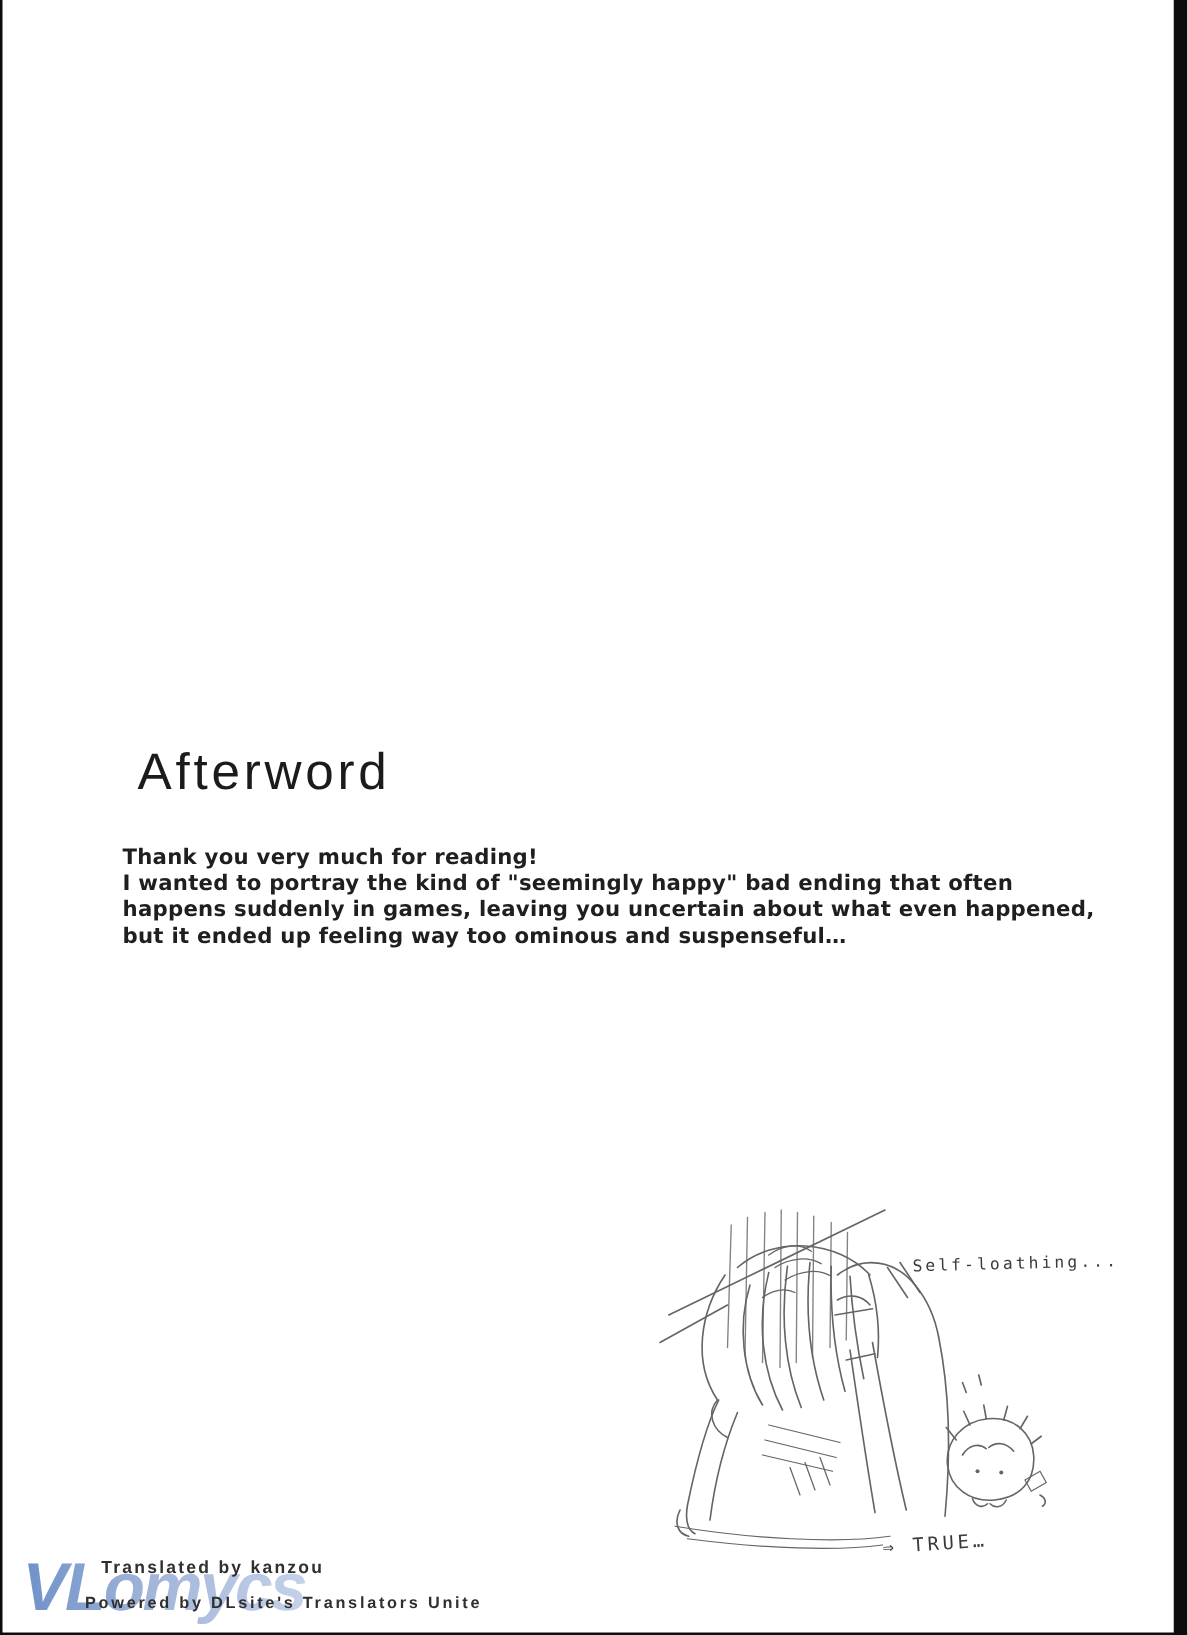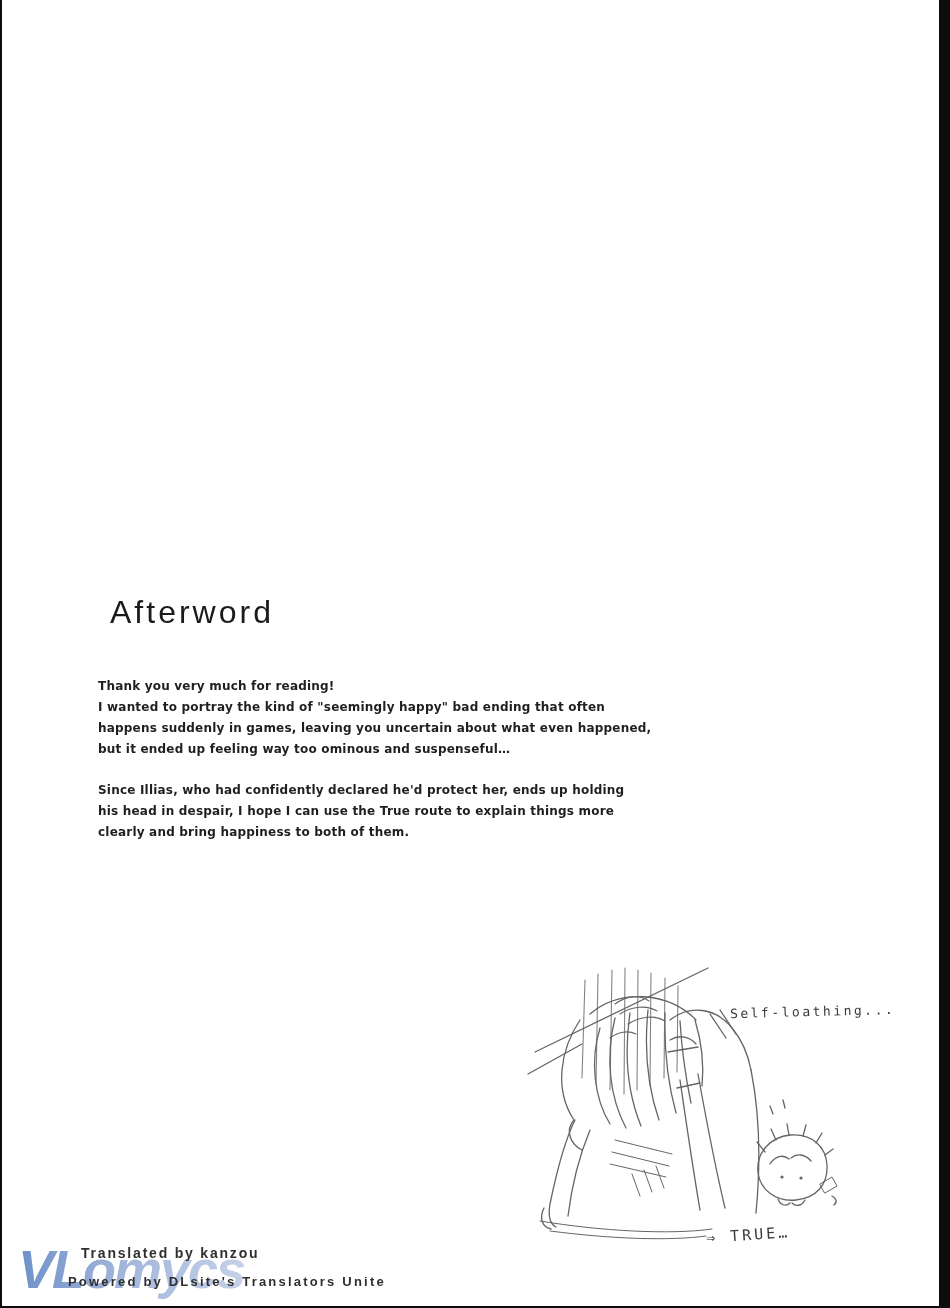--- a/index.html
+++ b/index.html
@@ -11,29 +11,29 @@
     font-family:"Liberation Sans",sans-serif;
     margin:0 auto;
   }
   .edge{position:absolute;background:#0d0d0d;}
   #edge-left{left:0;top:0;width:2px;height:1308px;}
   #edge-right{right:0;top:0;width:11px;height:1308px;}
   #edge-bottom{left:0;bottom:0;width:950px;height:2px;}
 
   #title{
     position:absolute;left:110px;top:594px;
-    font-size:32px;font-weight:500;color:#1b1b1b;
+    font-size:41px;font-weight:500;color:#1b1b1b;
     letter-spacing:3px;
     font-family:"Liberation Sans",sans-serif;
   }
   #body-text{
     position:absolute;left:98px;top:676px;width:800px;
     color:#1f1f1f;
     font-family:"DejaVu Sans","Liberation Sans",sans-serif;
-    font-size:12px;font-weight:600;line-height:21px;
+    font-size:17px;font-weight:600;line-height:21px;
     letter-spacing:0.2px;
   }
   #body-text p{
     margin:0 0 20px 0;
     white-space:pre-line;
   }
 
   #sketch{position:absolute;left:520px;top:958px;width:330px;height:302px;}
   #sketch svg{display:block;}
 
@@ -78,23 +78,20 @@
   <div id="edge-right" class="edge"></div>
   <div id="edge-bottom" class="edge"></div>
 
   <div id="title">Afterword</div>
 
   <div id="body-text">
     <p>Thank you very much for reading!
 I wanted to portray the kind of "seemingly happy" bad ending that often
 happens suddenly in games, leaving you uncertain about what even happened,
 but it ended up feeling way too ominous and suspenseful…</p>
-    <p>Since Illias, who had confidently declared he'd protect her, ends up holding
-his head in despair, I hope I can use the True route to explain things more
-clearly and bring happiness to both of them.</p>
   </div>
 
   <div id="sketch">
     <svg width="330" height="302" viewBox="0 0 330 302" fill="none" stroke="#4a4a4a" stroke-width="1.3" stroke-linecap="round" opacity="0.85">
 
       <g stroke-width="1.1" opacity="0.8">
         <path d="M65,22 L62,120"></path>
           <path d="M78,16 L76,126"></path>
           <path d="M92,12 L90,132"></path>
         <path d="M105,10 L104,136"></path>

